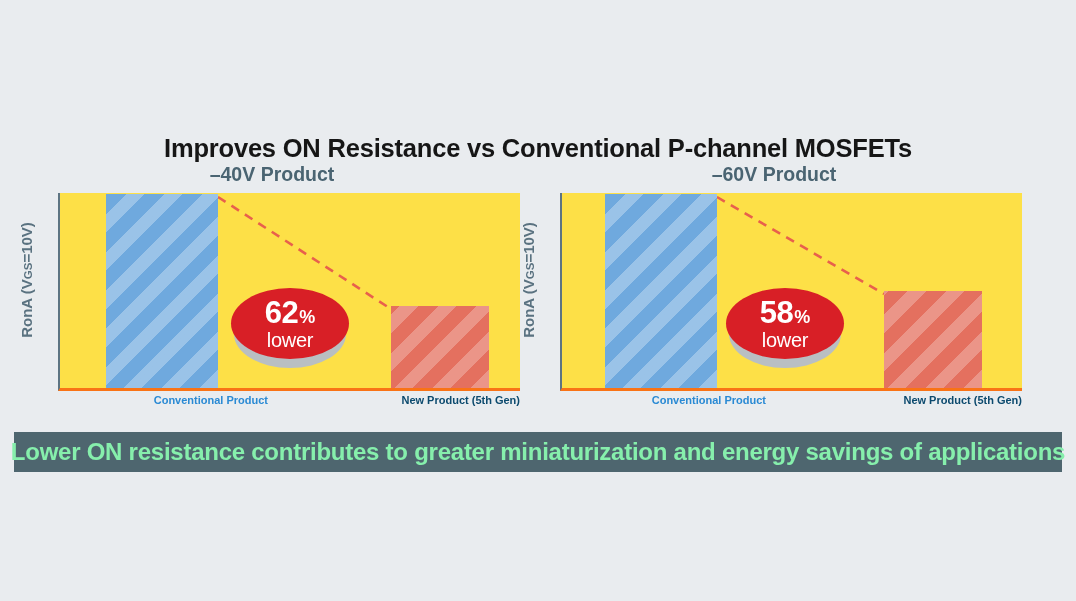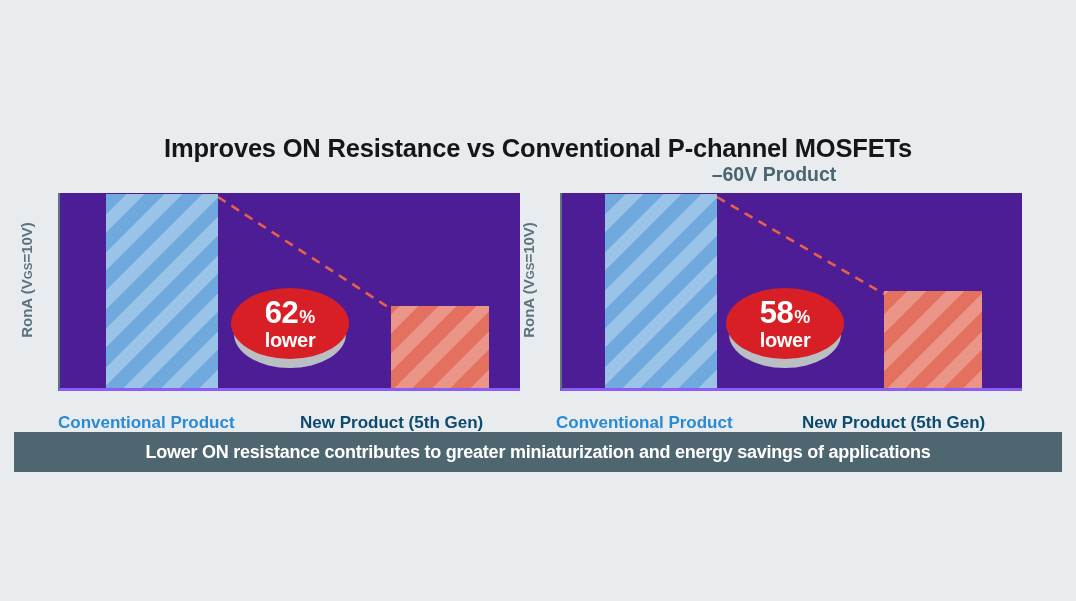--- a/index.html
+++ b/index.html
@@ -80,23 +80,23 @@
     font-weight: bold;
   }
 
   
   .plot {
     position: absolute;
     left: 36px;
     top: 30px;
     width: 462px;
     height: 198px;
-    background: #4c1d95;
+    background: #fde047;
     border-left: 2.5px solid #5d7482;
-    border-bottom: 3px solid #8b5cf6;
+    border-bottom: 3px solid #f97316;
     box-sizing: border-box;
   }
 
   .bars {
     position: absolute;
     left: 0; top: 0;
     width: 100%;
     height: 100%;
   }
 
@@ -172,75 +172,75 @@
   .badge .pct-num {
     font-size: 31px;
     letter-spacing: -0.5px;
   }
   .badge .pct-sym {
     font-size: 18px;
     margin-left: 1px;
   }
   .badge .lower-word {
     color: #ffffff;
-    font-weight: bold;
+    font-weight: normal;
     font-size: 20px;
     margin-top: 2px;
     letter-spacing: -0.3px;
   }
 
   
   .x-labels {
     position: absolute;
     left: 36px;
     top: 231px;
     width: 462px;
     height: 24px;
   }
   .x-label {
     position: absolute;
     top: 0;
-    font-size: 17px;
-    font-weight: bold;
-    white-space: nowrap;
-    text-align: left;
-    margin-top: 19px;
+    font-size: 11px;
+    font-weight: bold;
+    white-space: nowrap;
+    text-align: right;
   }
   .x-label.conventional { color: #2a8ad4; }
   .x-label.newproduct   { color: #0c4a6e; }
 
   
   .footer-banner {
     position: absolute;
     left: 14px;
     top: 432px;
     width: 1048px;
     height: 40px;
     background: #4e666f;
     display: flex;
     align-items: center;
     justify-content: center;
   }
   .footer-banner .footer-text {
-    color: #ffffff;
-    font-size: 18px;
+    color: #86efac;
+    font-size: 24px;
     font-weight: bold;
     letter-spacing: -0.25px;
     white-space: nowrap;
   }
 </style>
 </head>
 <body>
 
 <div class="stage">
 
   <div class="main-title">Improves ON Resistance vs Conventional P-channel MOSFETs</div>
 
   <div class="panel left">
 
+    <div class="panel-subtitle">–40V Product</div>
 
     <div class="y-axis-label"><span>RonA (V</span><span class="sub">GS</span><span>=10V)</span></div>
 
     <div class="plot">
       <div class="bars">
 
         <svg class="connector" viewBox="0 0 462 198" preserveAspectRatio="none">
           <line x1="158" y1="4" x2="331" y2="116" stroke="#e8604c" stroke-width="2.6" stroke-dasharray="9 7" stroke-linecap="butt"></line>
         </svg>
 

